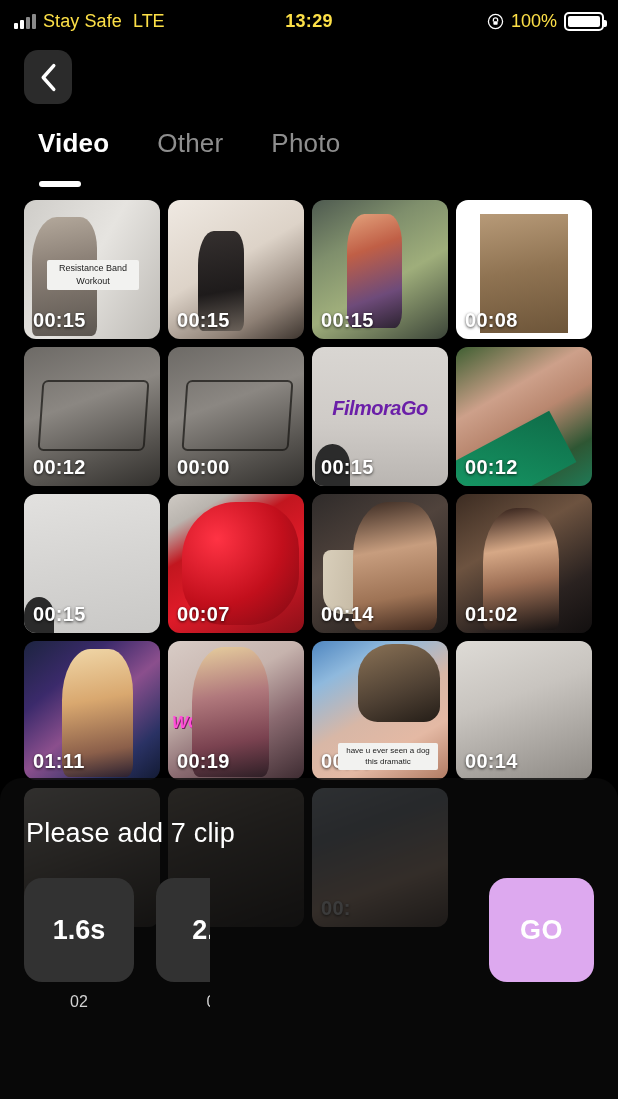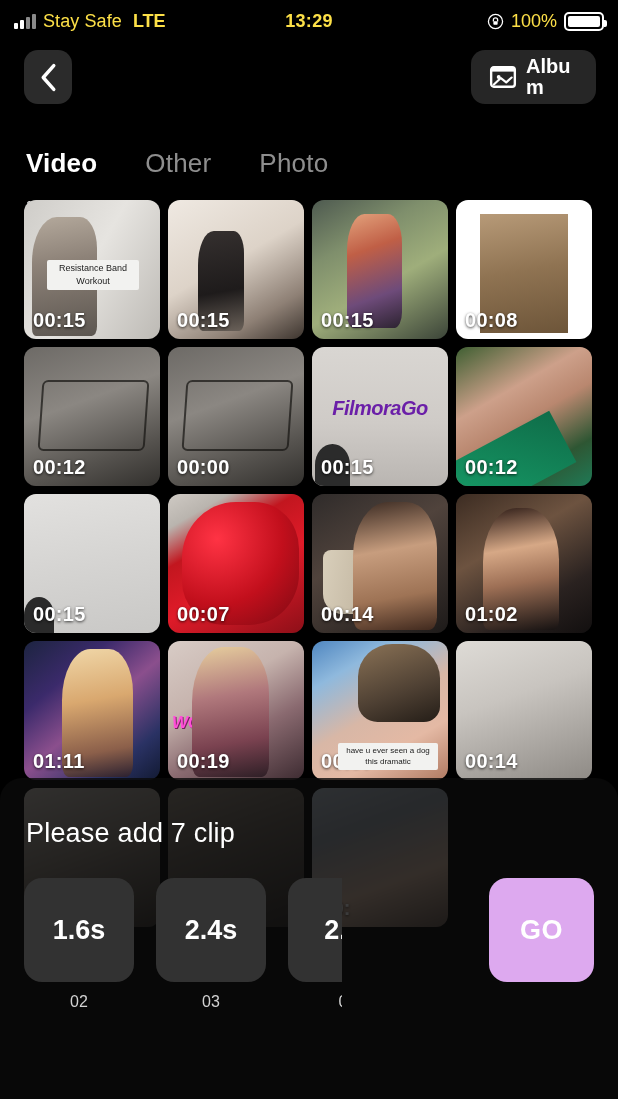--- a/index.html
+++ b/index.html
@@ -18,21 +18,21 @@
     padding:0 14px;
   }
   .sb-left { display:flex; align-items:center; gap:7px; flex:0 0 auto; }
   .signal { display:flex; align-items:flex-end; gap:2px; height:15px; }
   .signal i { display:block; width:4px; background:#fff; border-radius:1px; }
   .signal i:nth-child(1){ height:6px; }
   .signal i:nth-child(2){ height:9px; }
   .signal i:nth-child(3){ height:12px; background:#8a8a8a; }
   .signal i:nth-child(4){ height:15px; background:#8a8a8a; }
   .sb-carrier { font-size:18px; font-weight:400; letter-spacing:.1px; }
-  .sb-net { font-size:18px; font-weight:700; margin-left:4px; }
+  .sb-net { font-size:18px; font-weight:400; margin-left:4px; }
   .sb-center {
     position:absolute; left:0; right:0; text-align:center;
     font-size:18px; font-weight:700; letter-spacing:.3px; pointer-events:none;
   }
   .sb-right {
     margin-left:auto; display:flex; align-items:center; gap:7px;
     position:relative; z-index:2;
   }
   .lock-ico { width:17px; height:17px; }
   .sb-batt-txt { font-size:18px; font-weight:400; }
@@ -60,21 +60,21 @@
     display:flex; align-items:center; justify-content:center; gap:9px;
     cursor:pointer; padding:0 10px;
   }
   .album-ico { width:28px; height:26px; flex:0 0 auto; }
   .album-lbl {
     color:#fff; font-size:20px; font-weight:700; line-height:1.05;
     width:52px; word-break:break-all;
   }
 
   
-  .tabs { position:absolute; top:128px; left:0; right:0; height:50px; display:flex; padding-left:26px;margin-top:20px; }
+  .tabs { position:absolute; top:128px; left:0; right:0; height:50px; display:flex; padding-left:38px; }
   .tab { position:relative; margin-right:48px; cursor:pointer; }
   .tab-lbl { font-size:26px; color:#8e8e8e; font-weight:400; letter-spacing:.2px; }
   .tab.active .tab-lbl { color:#fff; font-weight:700; }
   .tab-underline {
     position:absolute; left:1px; bottom:-9px;
     width:42px; height:6px; border-radius:3px; background:#fff; display:none;
   }
   .tab.active .tab-underline { display:block; }
 
   
@@ -242,29 +242,20 @@
         </span>
     </div>
   </div>
 
   <div class="navbar">
     <div class="back-btn">
       <svg class="chev" viewBox="0 0 12 22">
         <polyline points="10,2 2,11 10,20" fill="none" stroke="#fff" stroke-width="2.6" stroke-linecap="round" stroke-linejoin="round"></polyline>
       </svg>
     </div>
-    <div class="album-btn">
-      <svg class="album-ico" viewBox="0 0 26 24">
-        <rect x="2" y="3" width="22" height="18" rx="2.5" fill="none" stroke="#fff" stroke-width="2.2"></rect>
-        <rect x="2" y="3" width="22" height="4" fill="#fff"></rect>
-        <circle cx="9" cy="12" r="1.8" fill="#fff"></circle>
-        <polyline points="4.5,19 11,13 16,17 21,12.5" fill="none" stroke="#fff" stroke-width="2" stroke-linecap="round" stroke-linejoin="round"></polyline>
-      </svg>
-      <span class="album-lbl">Album</span>
-    </div>
   </div>
 
   <div class="tabs">
     <div class="tab active">
       <span class="tab-lbl">Video</span>
       <span class="tab-underline"></span>
     </div>
     <div class="tab">
       <span class="tab-lbl">Other</span>
       
@@ -381,24 +372,20 @@
 
   <div class="scrim"></div>
   <div class="panel">
     <div class="panel-title">Please add 7 clip</div>
 
     <div class="chips">
       <div class="chip-wrap">
         <div class="chip">1.6s</div>
         <div class="chip-num">02</div>
       </div>
-      <div class="chip-wrap">
-        <div class="chip">2.4s</div>
-        <div class="chip-num">03</div>
-      </div>
       <div class="chip-wrap clipped">
         <div class="chip">2.3</div>
         <div class="chip-num">0</div>
       </div>
     </div>
 
     <div class="go-btn">GO</div>
   </div>
 
 </div>

